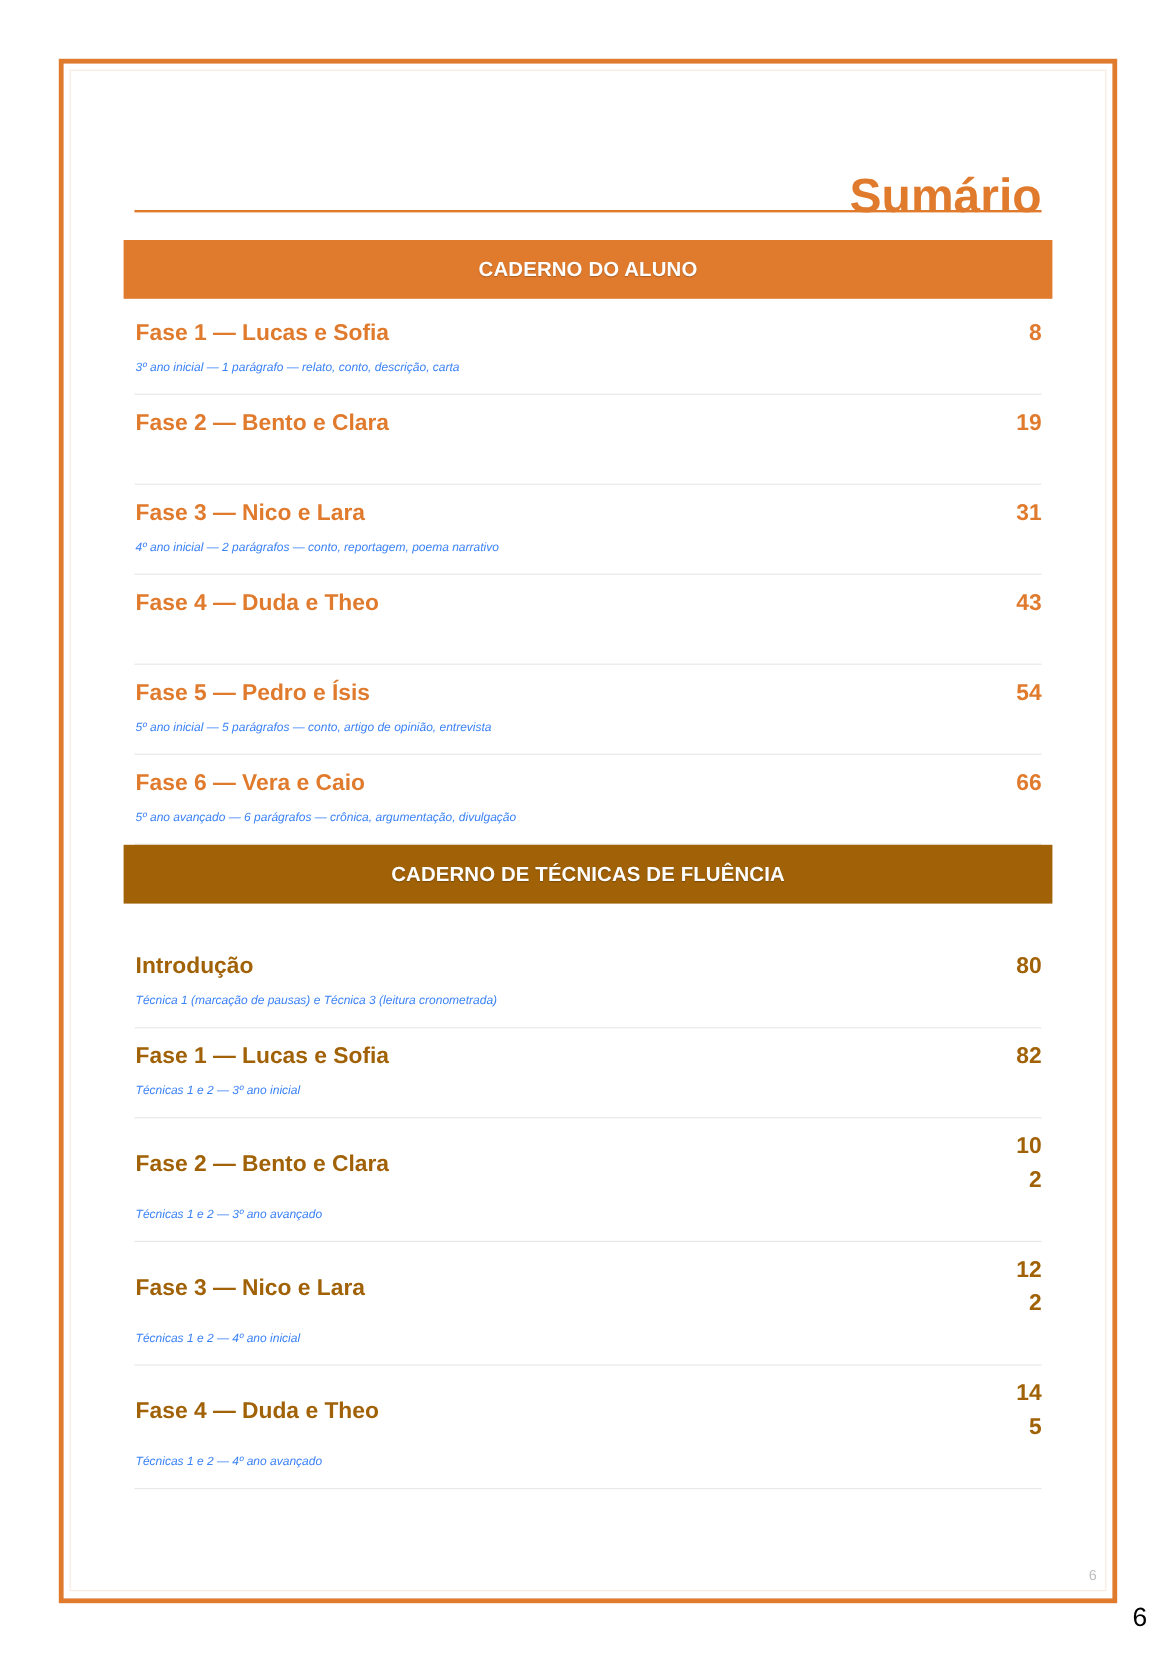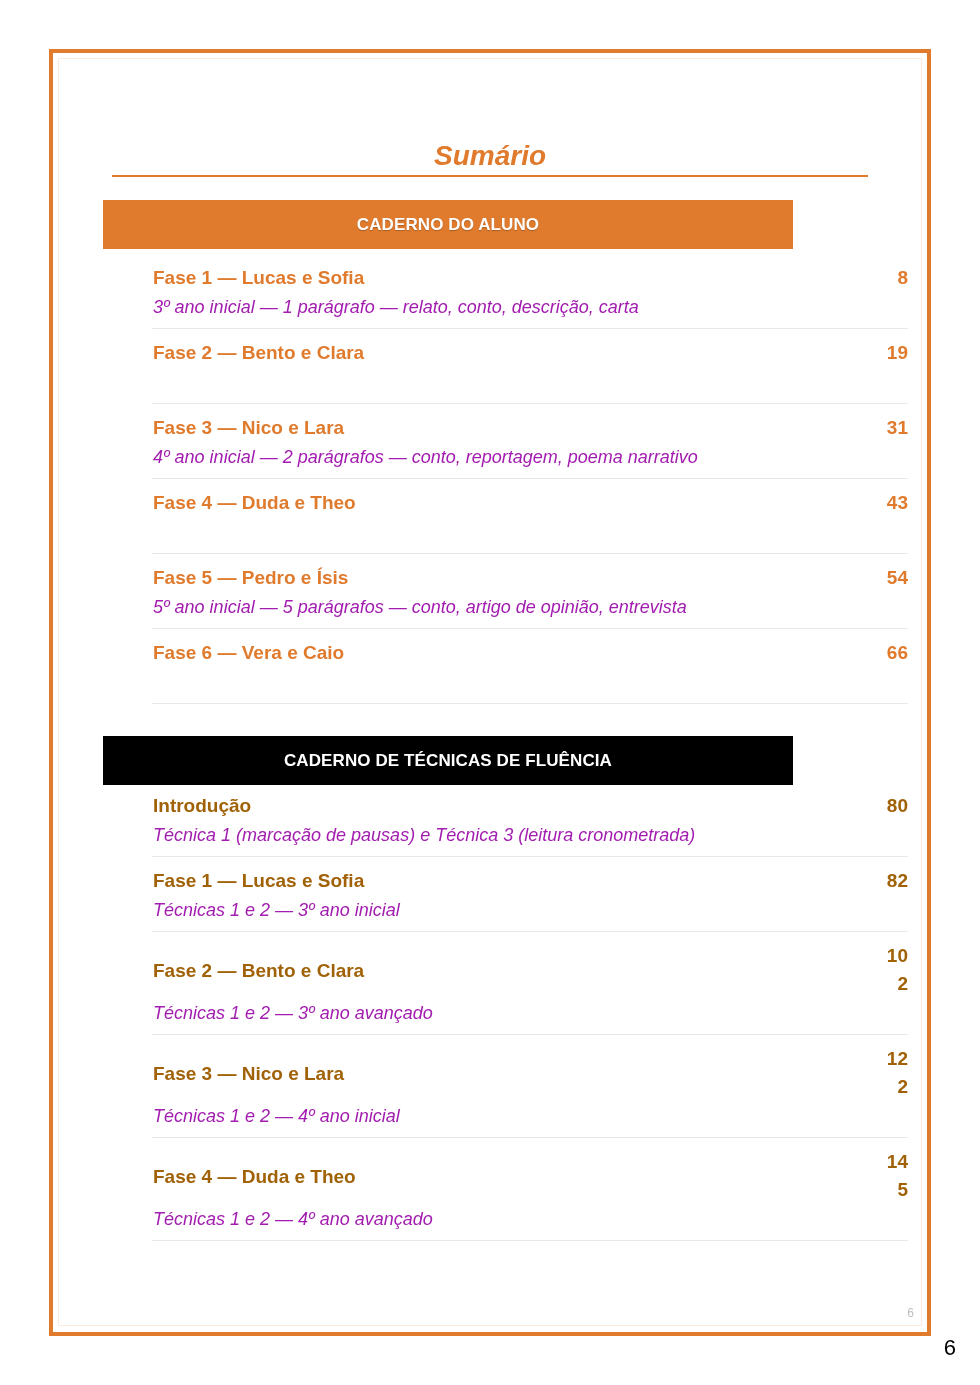--- a/index.html
+++ b/index.html
@@ -1,29 +1,29 @@
 <!DOCTYPE html>
 <html><head>
   <meta charset="utf-8">
   <style>
     html, body { margin: 0; padding: 0; background: #ffffff; }
     body { width: 980px; height: 1385px; position: relative; overflow: hidden; font-family: "Liberation Sans", sans-serif; }
     .outer-frame { position: absolute; left: 49px; top: 49px; width: 874px; height: 1279px; border: 4px solid #E07B2E; }
     .inner-frame { position: absolute; left: 58px; top: 58px; width: 862px; height: 1266px; border: 1px solid #FBEADD; }
-    .title { position: absolute; left: 112px; top: 112px; width: 756px; text-align: center; font-weight: bold; font-size: 28px; color: #E07B2E; line-height: 50px; font-style: italic; }
+    .title { position: absolute; left: 112px; top: 112px; width: 756px; text-align: right; font-weight: bold; font-size: 40px; color: #E07B2E; line-height: 50px; }
     .title-rule { position: absolute; left: 112px; top: 175px; width: 756px; height: 2px; background: #E07B2E; }
-    .section-bar { position: absolute; left: 103px; width: 690px; height: 49px; display: flex; align-items: center; justify-content: center; color: #ffffff; font-weight: bold; font-size: 17px; letter-spacing: 0.1px; text-shadow: 0 1px 1px rgba(0,0,0,0.25); }
+    .section-bar { position: absolute; left: 103px; width: 774px; height: 49px; display: flex; align-items: center; justify-content: center; color: #ffffff; font-weight: bold; font-size: 17px; letter-spacing: 0.1px; text-shadow: 0 1px 1px rgba(0,0,0,0.25); }
     .bar-aluno { top: 200px; background: #E07B2E; }
-    .bar-tecnicas { top: 736px; background: #000000; }
-    .entries { position: absolute; left: 112px; width: 756px; margin-left: 40px; }
+    .bar-tecnicas { top: 704px; background: #a16207; }
+    .entries { position: absolute; left: 112px; width: 756px; }
     .entries-aluno { top: 254px; }
     .entries-tecnicas { top: 782px; }
     .entry { position: relative; border-bottom: 1.5px solid #E8E8E8; box-sizing: border-box; }
     .entry .name { position: absolute; left: 1px; font-weight: bold; font-size: 19px; line-height: 22px; }
-    .entry .desc { position: absolute; left: 1px; font-style: italic; font-size: 18px; line-height: 18px; color: #a21caf; }
+    .entry .desc { position: absolute; left: 1px; font-style: italic; font-size: 10px; line-height: 18px; color: #3b82f6; }
     .entry .page { position: absolute; right: 0; width: 26px; text-align: right; font-weight: bold; font-size: 19px; line-height: 28px; word-break: break-all; }
     .aluno .name, .aluno .page { color: #E07B2E; }
     .tec .name, .tec .page { color: #a16207; }
     
     .entry.short { height: 75px; }
     .entry.short .name { top: 13px; }
     .entry.short .desc { top: 44px; }
     .entry.short .page { top: 10px; }
     
     .entry.tall { height: 103px; }
@@ -62,20 +62,21 @@
     <span class="name">Fase 4 — Duda e Theo</span>
     <span class="page">43</span>
   </div>
   <div class="entry short">
     <span class="name">Fase 5 — Pedro e Ísis</span>
     <span class="desc">5º ano inicial — 5 parágrafos — conto, artigo de opinião, entrevista</span>
     <span class="page">54</span>
   </div>
   <div class="entry short">
     <span class="name">Fase 6 — Vera e Caio</span>
+    <span class="desc">5º ano avançado — 6 parágrafos — crônica, argumentação, divulgação</span>
     <span class="page">66</span>
   </div>
 </div>
 
 <div class="section-bar bar-tecnicas">CADERNO DE TÉCNICAS DE FLUÊNCIA</div>
 <div class="entries entries-tecnicas tec">
   <div class="entry short">
     <span class="name">Introdução</span>
     <span class="desc">Técnica 1 (marcação de pausas) e Técnica 3 (leitura cronometrada)</span>
     <span class="page">80</span>

